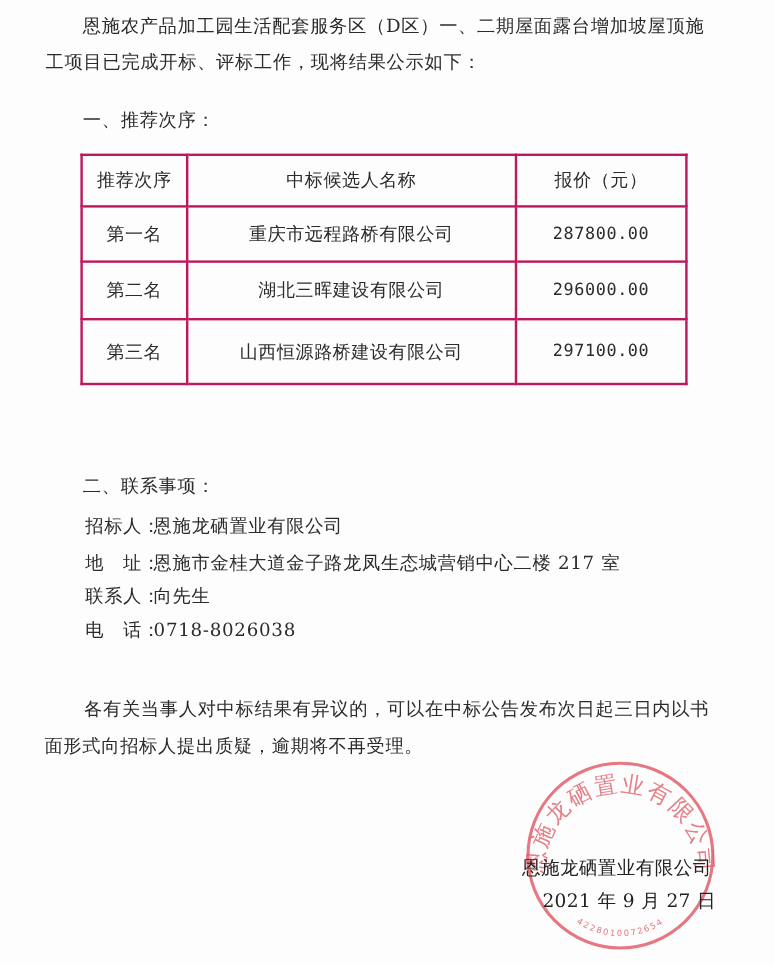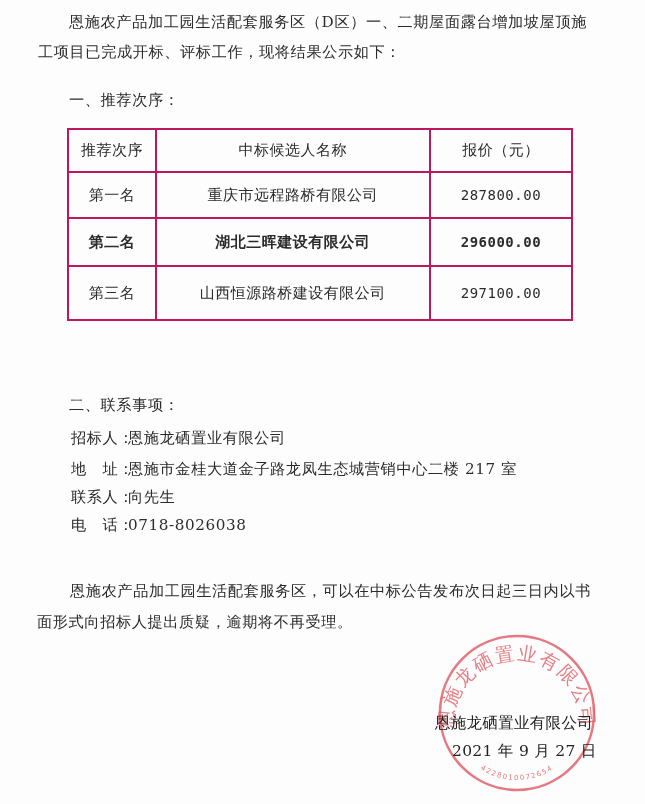--- a/index.html
+++ b/index.html
@@ -28,21 +28,21 @@
     position: absolute; left: 67px; top: 128px;
     width: 506px; border-collapse: collapse;
     font-size: 15px;
   }
   table.cand td, table.cand th {
     border: 2px solid #be185d; font-weight: normal; text-align: center;
     padding: 0; letter-spacing: 0.5px;
   }
   table.cand th { height: 41px; }
   table.cand tr.r1 td { height: 44px; }
-  table.cand tr.r2 td { height: 46px; font-weight: bold; }
+  table.cand tr.r2 td { height: 46px; }
   table.cand tr.r3 td { height: 52px; }
   .col1 { width: 82px; }
   .col2 { width: 260px; }
   .col3 { width: 134px; }
   .price { font-family: "DejaVu Sans Mono", "Liberation Mono", monospace; font-size: 14px; letter-spacing: 0; }
 
   .stamp { position: absolute; left: 437px; top: 633px; width: 160px; height: 160px; }
   .sig-company { left: 435px; top: 713px; font-size: 15.5px; letter-spacing: 0.3px; color: #222; }
   .sig-date { left: 452px; top: 741px; font-size: 15.5px; letter-spacing: 0.3px; color: #222; }
 </style>
@@ -87,21 +87,21 @@
 <div class="abs txt contact c2">
   <span class="c-label">地　址：</span><span>恩施市金桂大道金子路龙凤生态城营销中心二楼 217 室</span>
 </div>
 <div class="abs txt contact c3">
   <span class="c-label">联系人：</span><span>向先生</span>
 </div>
 <div class="abs txt contact c4">
   <span class="c-label">电　话：</span><span>0718-8026038</span>
 </div>
 
-<div class="abs txt p1">恩施农产品加工园生活配套服务区，可以在中标公告发布次日起三日内以书</div>
+<div class="abs txt p1">各有关当事人对中标结果有异议的，可以在中标公告发布次日起三日内以书</div>
 <div class="abs txt p2">面形式向招标人提出质疑，逾期将不再受理。</div>
 
 <svg class="stamp" viewBox="0 0 160 160">
   <defs>
     <path id="arcTop" d="M 22,118 A 64,64 0 1,1 138,118" fill="none"></path>
     <path id="arcBottom" d="M 38,132 A 66,66 0 0,0 122,132" fill="none"></path>
   </defs>
   <circle cx="80" cy="80" r="77" fill="none" stroke="#e0606a" stroke-width="2.6" opacity="0.85"></circle>
   <text font-size="19" fill="#e0606a" opacity="0.8" font-family="DejaVu Serif, serif" letter-spacing="2">
     <textPath href="#arcTop" startOffset="50%" text-anchor="middle">恩施龙硒置业有限公司</textPath>

